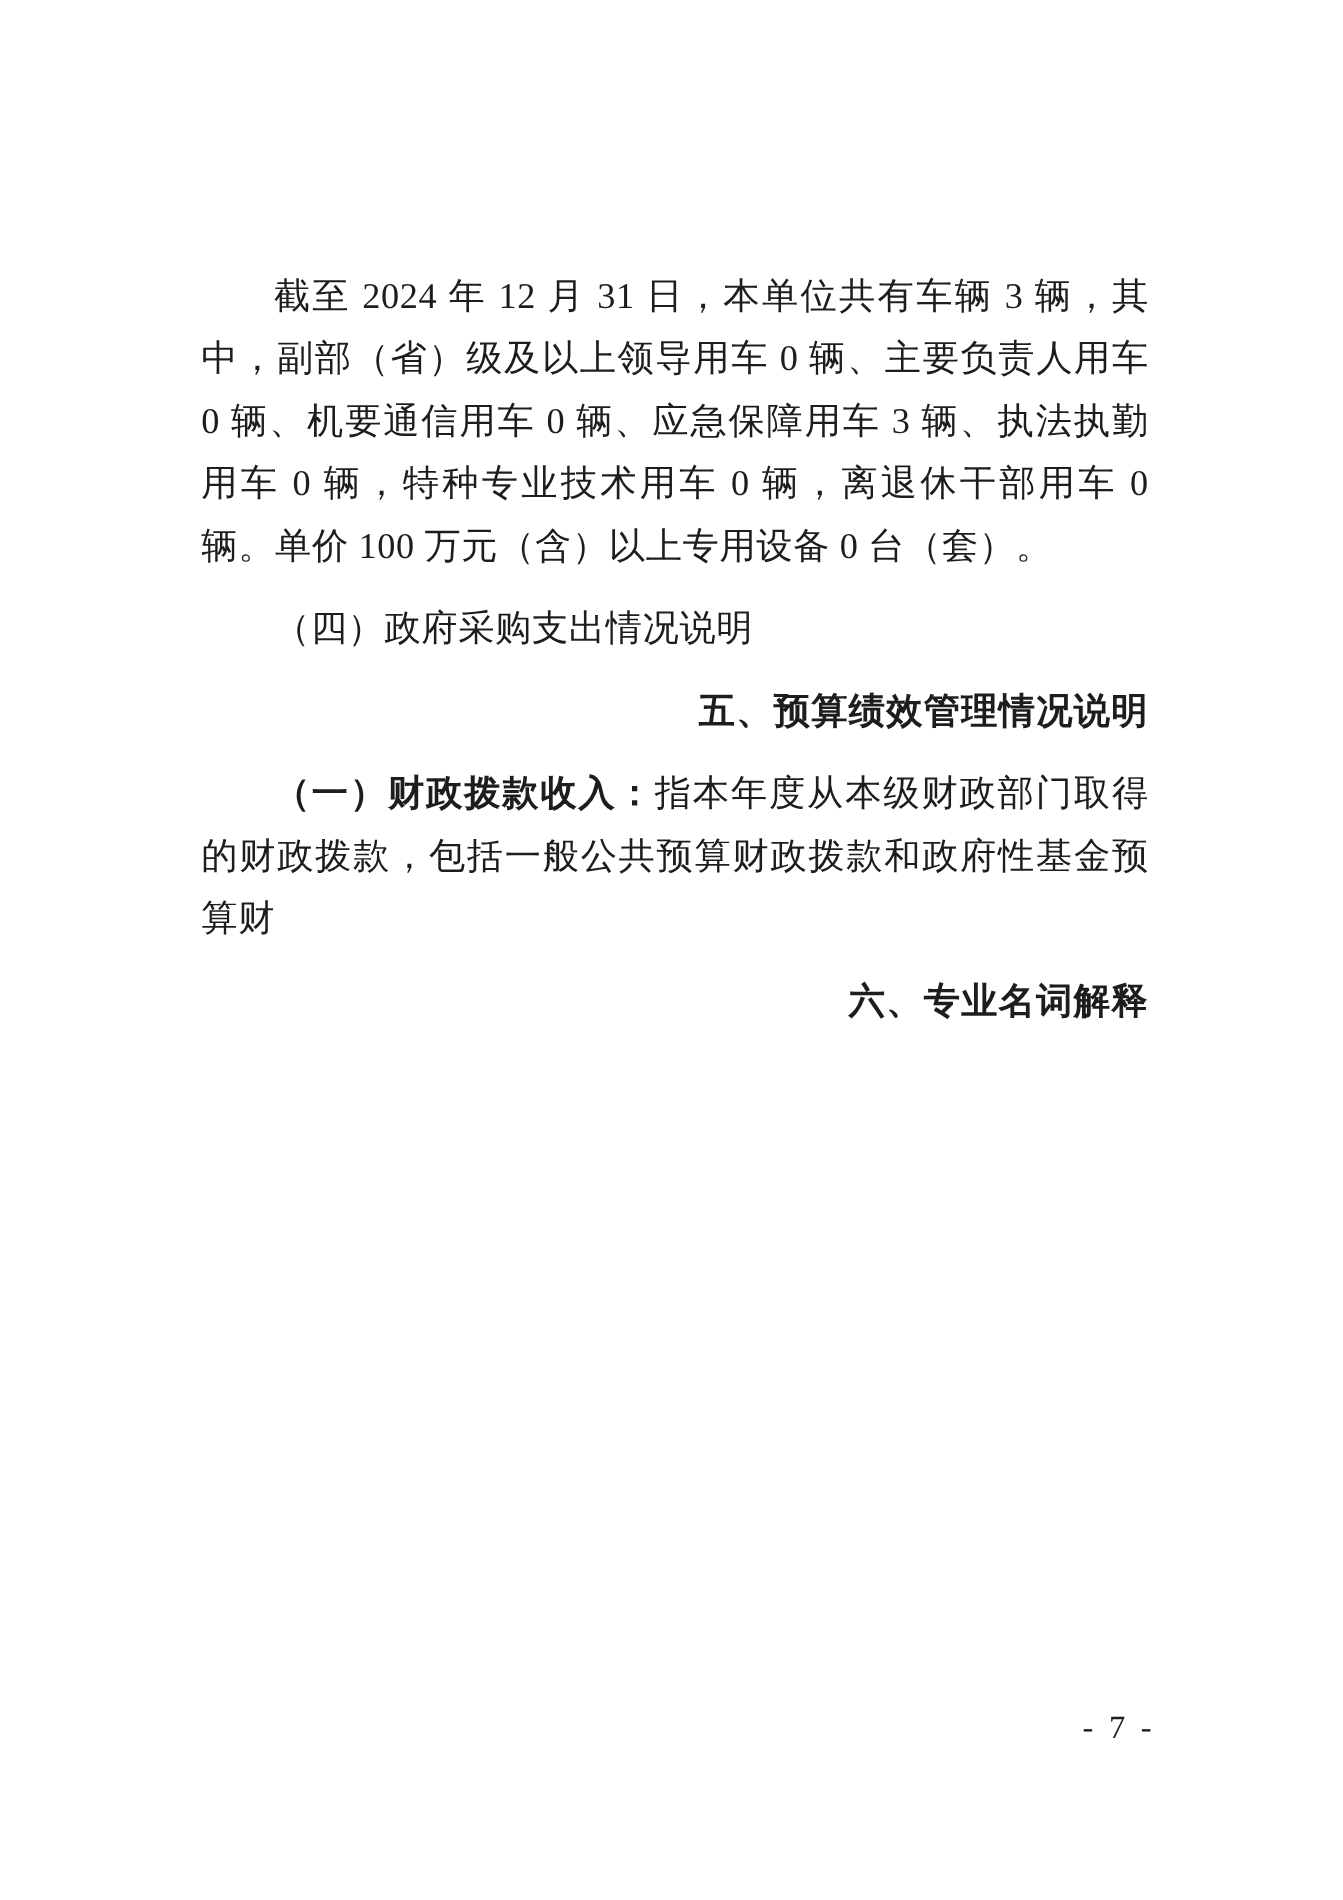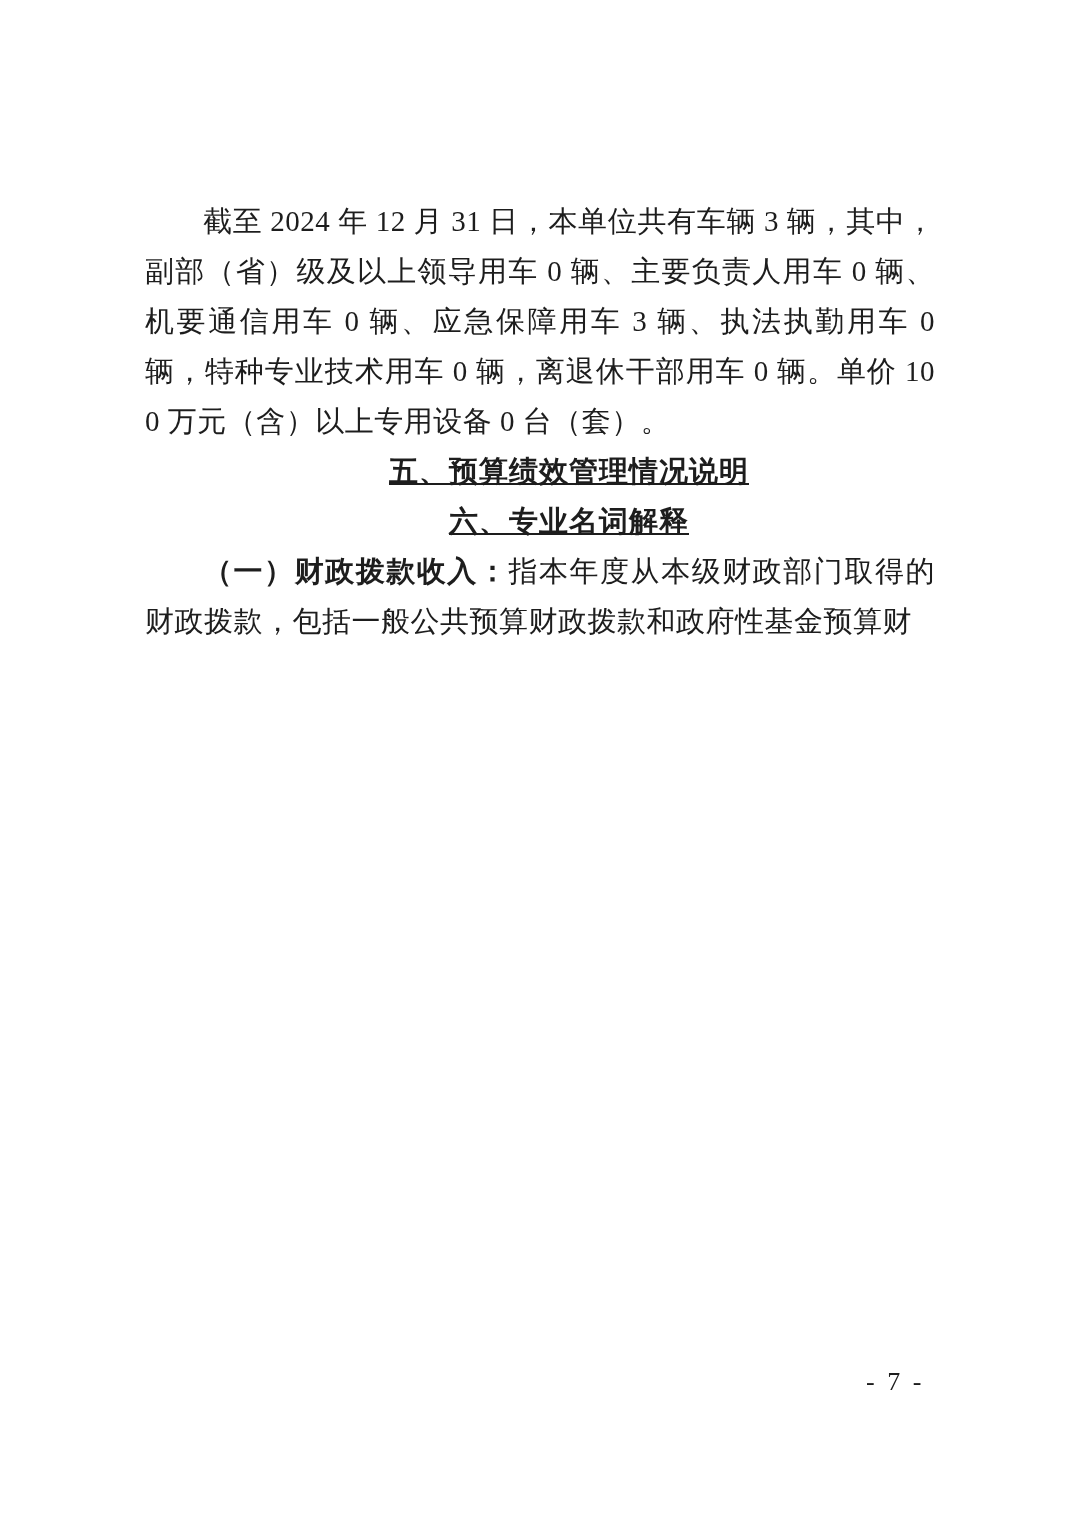--- a/index.html
+++ b/index.html
@@ -16,35 +16,34 @@
     font-family: "Liberation Serif", "DejaVu Serif", serif;
     color: #1d1d1d;
   }
   .doc-body {
     position: absolute;
     left: 145px;
     top: 196px;
     width: 790px;
   }
   p.para {
-    margin: 0;
+    margin: 16px;
     font-size: 29px;
     line-height: 50px;
     text-align: justify;
     text-justify: inter-ideograph;
     text-indent: 58px; 
     letter-spacing: 0.5px;
     word-break: break-all;
   }
   p.para.heading {
     font-family: "Liberation Sans", "DejaVu Sans", sans-serif;
     font-weight: 700;
-    text-align: center;
+    text-align: right;
     letter-spacing: 1px;
-    text-decoration: underline;
   }
   .seg-b {
     font-weight: 700;
   }
   .page-number {
     position: absolute;
     left: 866px;
     top: 1362px;
     font-size: 26px;
     line-height: 40px;
@@ -52,18 +51,19 @@
     color: #1d1d1d;
     white-space: pre;
   }
 </style>
 </head>
 <body>
 
 <main class="page">
   <section class="doc-body" id="doc-body">
       <p class="para body"><span class="seg">截至 2024 年 12 月 31 日，本单位共有车辆 3 辆，其中，副部（省）级及以上领导用车 0 辆、主要负责人用车 0 辆、机要通信用车 0 辆、应急保障用车 3 辆、执法执勤用车 0 辆，特种专业技术用车 0 辆，离退休干部用车 0 辆。单价 100 万元（含）以上专用设备 0 台（套）。</span></p>
+      <p class="para body"><span class="seg">（四）政府采购支出情况说明</span></p>
       <p class="para heading"><span class="seg-b">五、预算绩效管理情况说明</span></p>
+      <p class="para body"><span class="seg-b">（一）财政拨款收入：</span><span class="seg">指本年度从本级财政部门取得的财政拨款，包括一般公共预算财政拨款和政府性基金预算财</span></p>
       <p class="para heading"><span class="seg-b">六、专业名词解释</span></p>
-      <p class="para body"><span class="seg-b">（一）财政拨款收入：</span><span class="seg">指本年度从本级财政部门取得的财政拨款，包括一般公共预算财政拨款和政府性基金预算财</span></p>
     </section>
   <div class="page-number">- 7 -</div>
 </main>
 
 </body></html>

